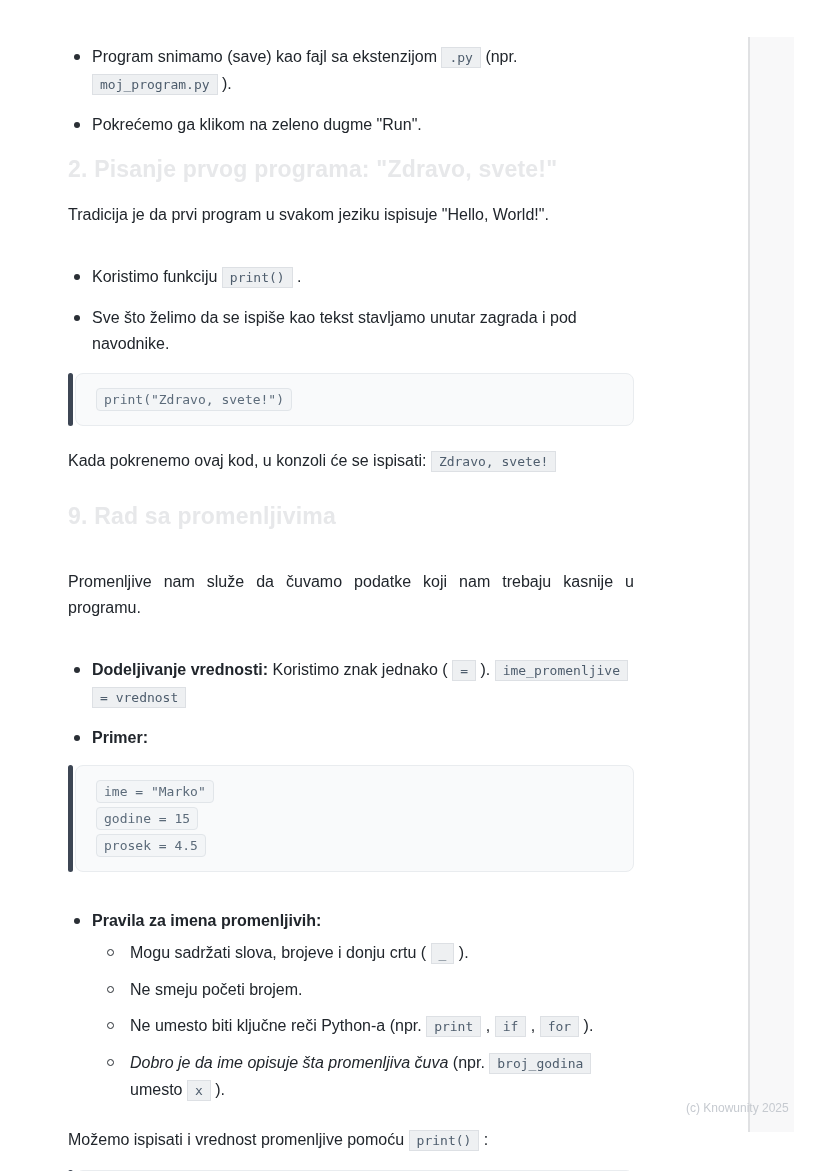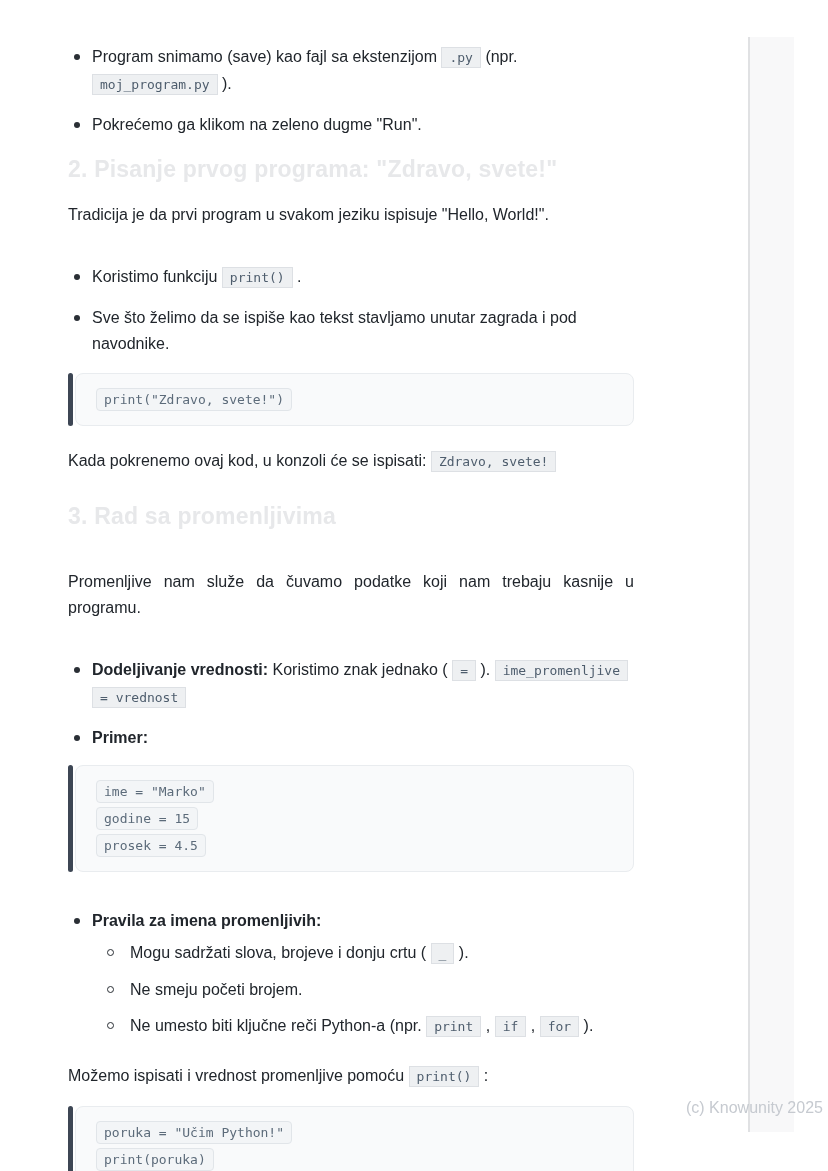--- a/index.html
+++ b/index.html
@@ -63,21 +63,21 @@
   .code-line:last-child{margin-bottom:0;}
   .mt22{margin-top:22px;}
   .mt20{margin-top:20px;}
   .mt18{margin-top:23px;}
   .scroll-rail{
     position:absolute;left:748px;top:37px;width:44px;height:1095px;
     background:#f8f8f9;border-left:2px solid #e0e1e3;
   }
   .watermark{
     position:absolute;left:686px;top:1101px;
-    font-size:16px;line-height:14px;color:#c6cad0;white-space:nowrap;
+    font-size:12px;line-height:14px;color:#c6cad0;white-space:nowrap;
   }
 </style>
 </head>
 <body>
 
 <div class="content">
 
   <ul class="blist first">
     <li class="bitem"><span><span>Program snimamo (save) kao fajl sa ekstenzijom </span><code class="ic">.py</code><span> (npr. </span><code class="ic">moj_program.py</code><span> ).</span></span></li>
     <li class="bitem"><span><span>Pokrećemo ga klikom na zeleno dugme "Run".</span></span></li>
@@ -94,21 +94,21 @@
 
   <div class="codewrap">
     <div class="codebar"></div>
     <div class="codebox">
         <div class="code-line">print("Zdravo, svete!")</div>
       </div>
   </div>
 
   <p class="para mt22"><span>Kada pokrenemo ovaj kod, u konzoli će se ispisati: </span><code class="ic">Zdravo, svete!</code></p>
 
-  <h2 class="faint h3">3. Rad sa promenljivima</h2>
+  <h2 class="faint h3">9. Rad sa promenljivima</h2>
 
   <p class="para justify">Promenljive nam služe da čuvamo podatke koji nam trebaju kasnije u programu.</p>
 
   <ul class="blist mt22">
     <li class="bitem"><span><span class="b">Dodeljivanje vrednosti:</span><span> Koristimo znak jednako ( </span><code class="ic">=</code><span> ). </span><code class="ic">ime_promenljive = vrednost</code></span></li>
     <li class="bitem"><span><span class="b">Primer:</span></span></li>
   </ul>
 
   <div class="codewrap mt12">
     <div class="codebar"></div>
@@ -119,20 +119,21 @@
       </div>
   </div>
 
   <ul class="blist mt20">
     <li class="bitem">
       <span><span class="b">Pravila za imena promenljivih:</span></span>
       <ul class="sublist">
         <li class="subitem"><span><span>Mogu sadržati slova, brojeve i donju crtu ( </span><code class="ic">_</code><span> ).</span></span></li>
         <li class="subitem"><span><span>Ne smeju početi brojem.</span></span></li>
         <li class="subitem"><span><span>Ne umesto biti ključne reči Python-a (npr. </span><code class="ic">print</code><span> , </span><code class="ic">if</code><span> , </span><code class="ic">for</code><span> ).</span></span></li>
+        <li class="subitem"><span><span class="i">Dobro je da ime opisuje šta promenljiva čuva</span><span> (npr. </span><code class="ic">broj_godina</code><span> umesto </span><code class="ic">x</code><span> ).</span></span></li>
       </ul>
     </li>
   </ul>
 
   <p class="para mt18"><span>Možemo ispisati i vrednost promenljive pomoću </span><code class="ic">print()</code><span> :</span></p>
 
   <div class="codewrap">
     <div class="codebar"></div>
     <div class="codebox">
         <div class="code-line">poruka = "Učim Python!"</div>

